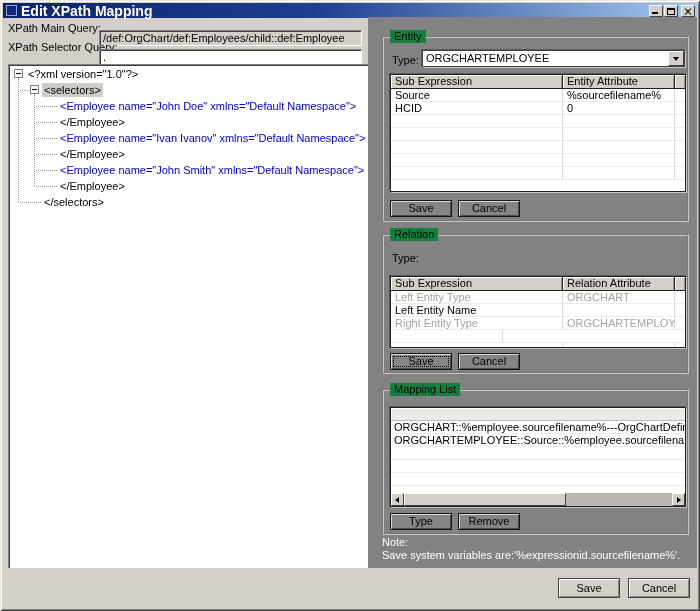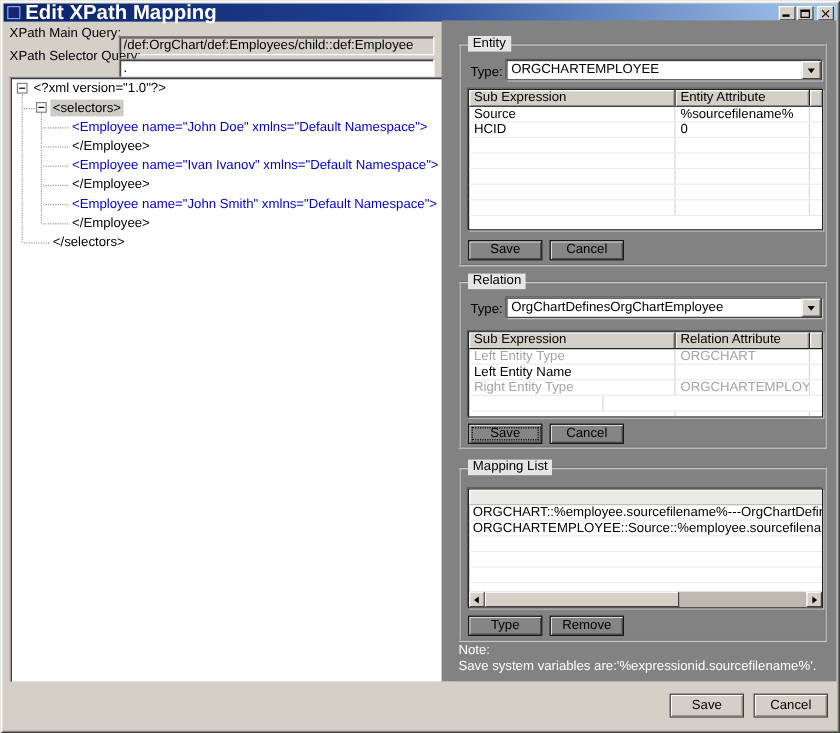--- a/index.html
+++ b/index.html
@@ -7,21 +7,21 @@
     font-family:"Liberation Sans","DejaVu Sans",sans-serif; font-size:11px; color:#000; }
   .window { position:relative; width:700px; height:611px; background:#d4d0c8;
     box-shadow: inset 1px 1px 0 #e9e7e2, inset -1px -1px 0 #404040,
                 inset 2px 2px 0 #ffffff, inset -2px -2px 0 #808080; }
 
   
   .titlebar { position:absolute; left:3px; top:3px; width:694px; height:15px;
     background:linear-gradient(90deg,#0a246a 0%,#1f3f8f 45%,#a6caf0 100%);
     display:flex; align-items:center; padding:0 2px; }
   .app-icon { width:11px; height:11px; background:#16247c; border:1px solid #8fa8dd; margin:0 4px 0 1px; }
-  .title-text { color:#fff; font-weight:bold; font-size:17px; white-space:nowrap;text-align:right; }
+  .title-text { color:#fff; font-weight:bold; font-size:14px; white-space:nowrap;text-align:right; }
   .win-btns { margin-left:auto; display:flex; align-items:center; }
   .win-btn { position:relative; width:14px; height:12px; background:#d4d0c8; margin-left:1px;
     border:1px solid; border-color:#fff #404040 #404040 #fff; }
   .win-btn.close { margin-left:3px; }
   .glyph-min { position:absolute; left:2px; bottom:2px; width:6px; height:2px; background:#000; }
   .glyph-max { position:absolute; left:2px; top:2px; width:8px; height:7px;
     border:1px solid #000; border-top-width:2px; }
   .glyph-x1,.glyph-x2 { position:absolute; left:2px; top:5px; width:8px; height:1px; background:#000; }
   .glyph-x1 { transform:rotate(45deg); } .glyph-x2 { transform:rotate(-45deg); }
 
@@ -48,21 +48,21 @@
   .node-box { position:absolute; top:2px; width:9px; height:9px; background:#fff; border:1px solid #808080; }
   .t-d0 .node-box { left:5px; } .t-d1 .node-box { left:21px; }
   .node-box::before { content:""; position:absolute; left:1px; top:3px; width:5px; border-top:1px solid #000; }
   .vguide { position:absolute; width:0; border-left:1px dotted #9a9a9a; }
   .hdash { position:absolute; height:0; border-top:1px dotted #9a9a9a; top:7px; }
   .dash-a { left:11px; width:9px; } .dash-b { left:27px; width:21px; } .dash-c { left:11px; width:21px; }
 
   
   .right-panel { position:absolute; left:368px; top:17px; width:329px; height:551px; background:#828282; }
   .group { position:absolute; width:307px; left:14px; border:2px groove #c9c9c9; }
-  .group-label { position:absolute; top:-8px; left:6px; background:#e5e5e5; padding:0 4px; line-height:13px; }
+  .group-label { position:absolute; top:-8px; left:6px; background:#15803d; padding:0 4px; line-height:13px; }
   #grp-entity { top:19px; height:186px; }
   #grp-relation { top:217px; height:140px; }
   #grp-mapping { top:372px; height:146px; }
   .type-lbl { position:absolute; left:8px; top:16px; }
   .combo { position:absolute; left:38px; top:12px; width:263px; height:17px; background:#fff;
     border:1px solid #404040; box-shadow:-1px -1px 0 #5a5a5a, 1px 1px 0 #c6c6c6; }
   .combo-text { position:absolute; left:3px; top:1px; line-height:13px; white-space:nowrap; }
   .combo-btn { position:absolute; right:0; top:0; width:16px; height:15px; background:#d4d0c8;
     border:1px solid; border-color:#fff #404040 #404040 #fff; }
   .arrow-down { position:absolute; left:4px; top:5px; width:0; height:0;
@@ -231,26 +231,20 @@
             <div class="td c2"></div>
           </div>
       </div>
       <div class="dbtn btn-left">Save</div>
       <div class="dbtn btn-right">Cancel</div>
     </div>
 
     <div class="group" id="grp-relation">
       <div class="group-label">Relation</div>
       <div class="type-lbl">Type:</div>
-      <div class="combo">
-        <div class="combo-text">OrgChartDefinesOrgChartEmployee</div>
-        <div class="combo-btn">
-            <div class="arrow-down"></div>
-          </div>
-      </div>
       <div class="dtable" id="tbl-relation">
         <div class="thead">
           <div class="th c1">Sub Expression</div>
           <div class="th c2">Relation Attribute</div>
           <div class="th stub"></div>
         </div>
         <div class="tr gray">
           <div class="td c1">Left Entity Type</div>
           <div class="td c2">ORGCHART</div>
         </div>

